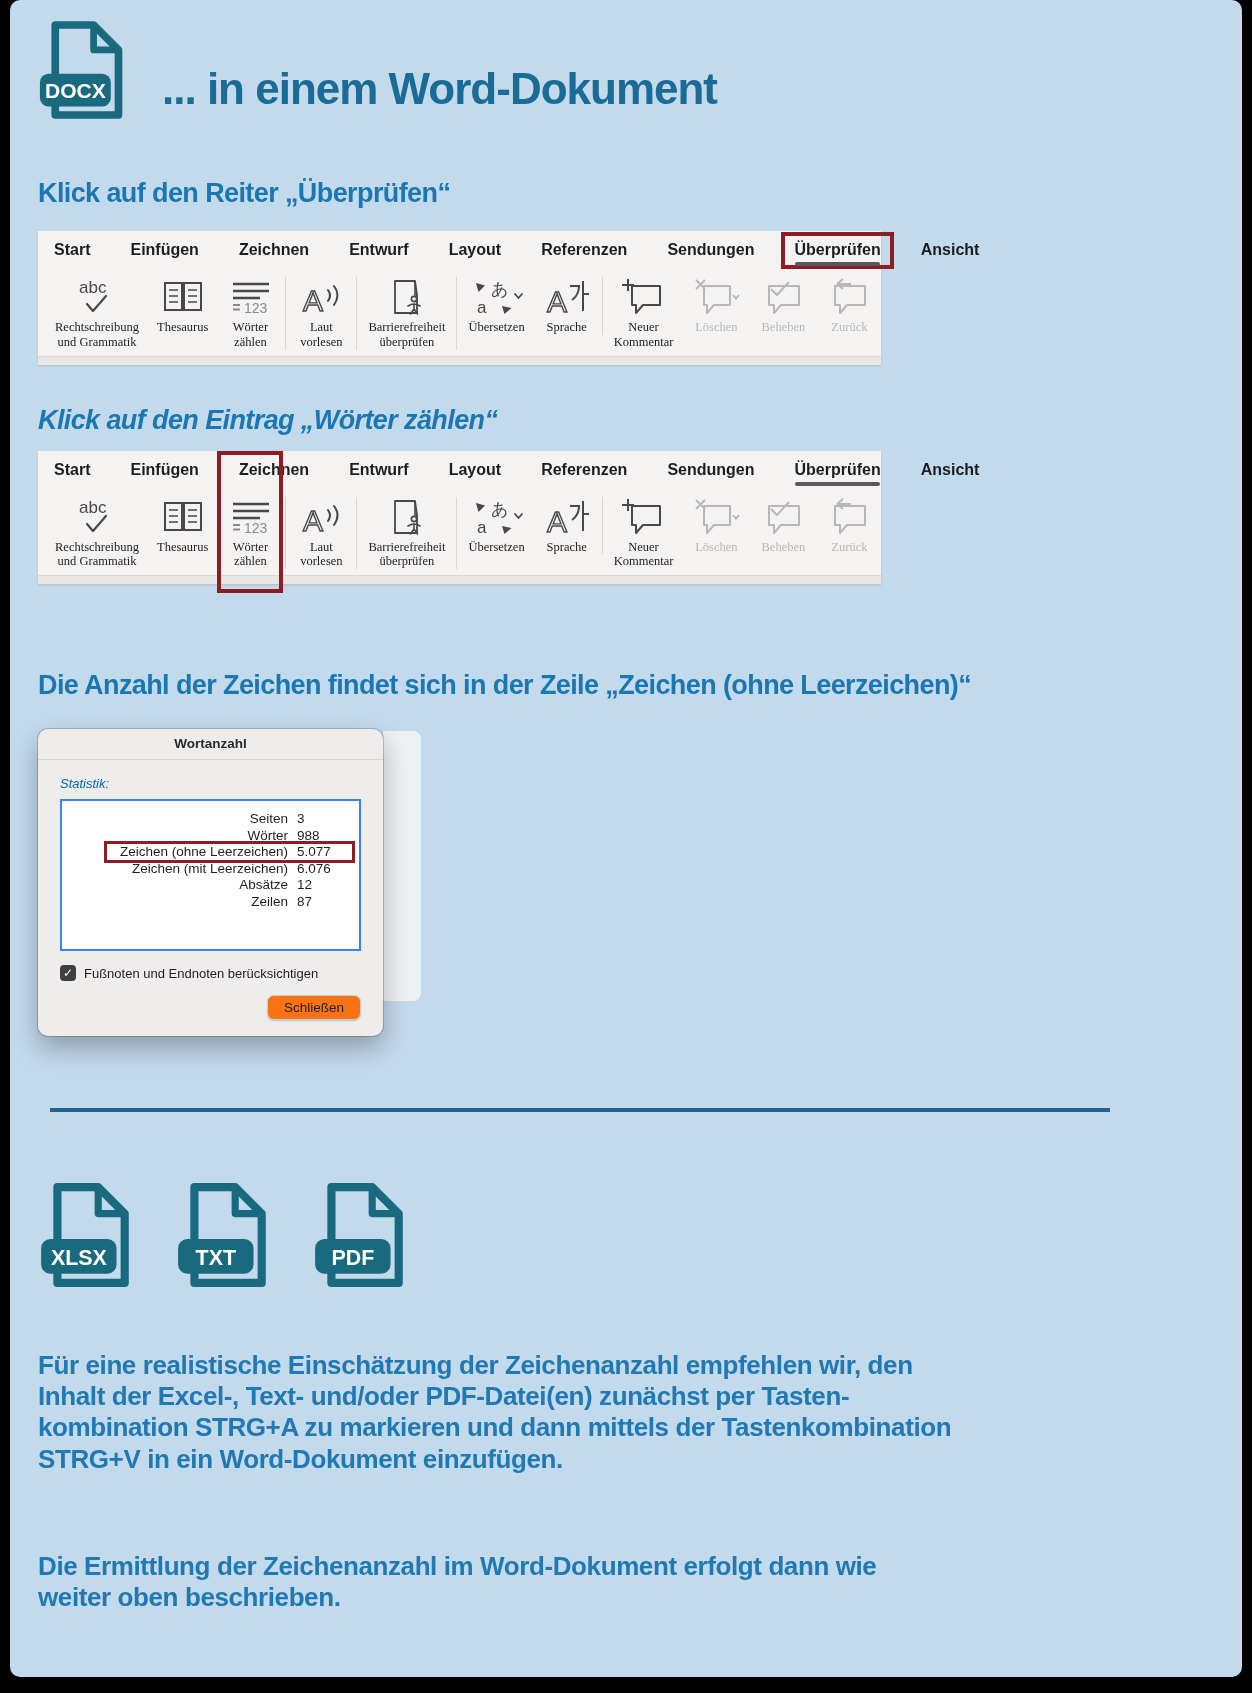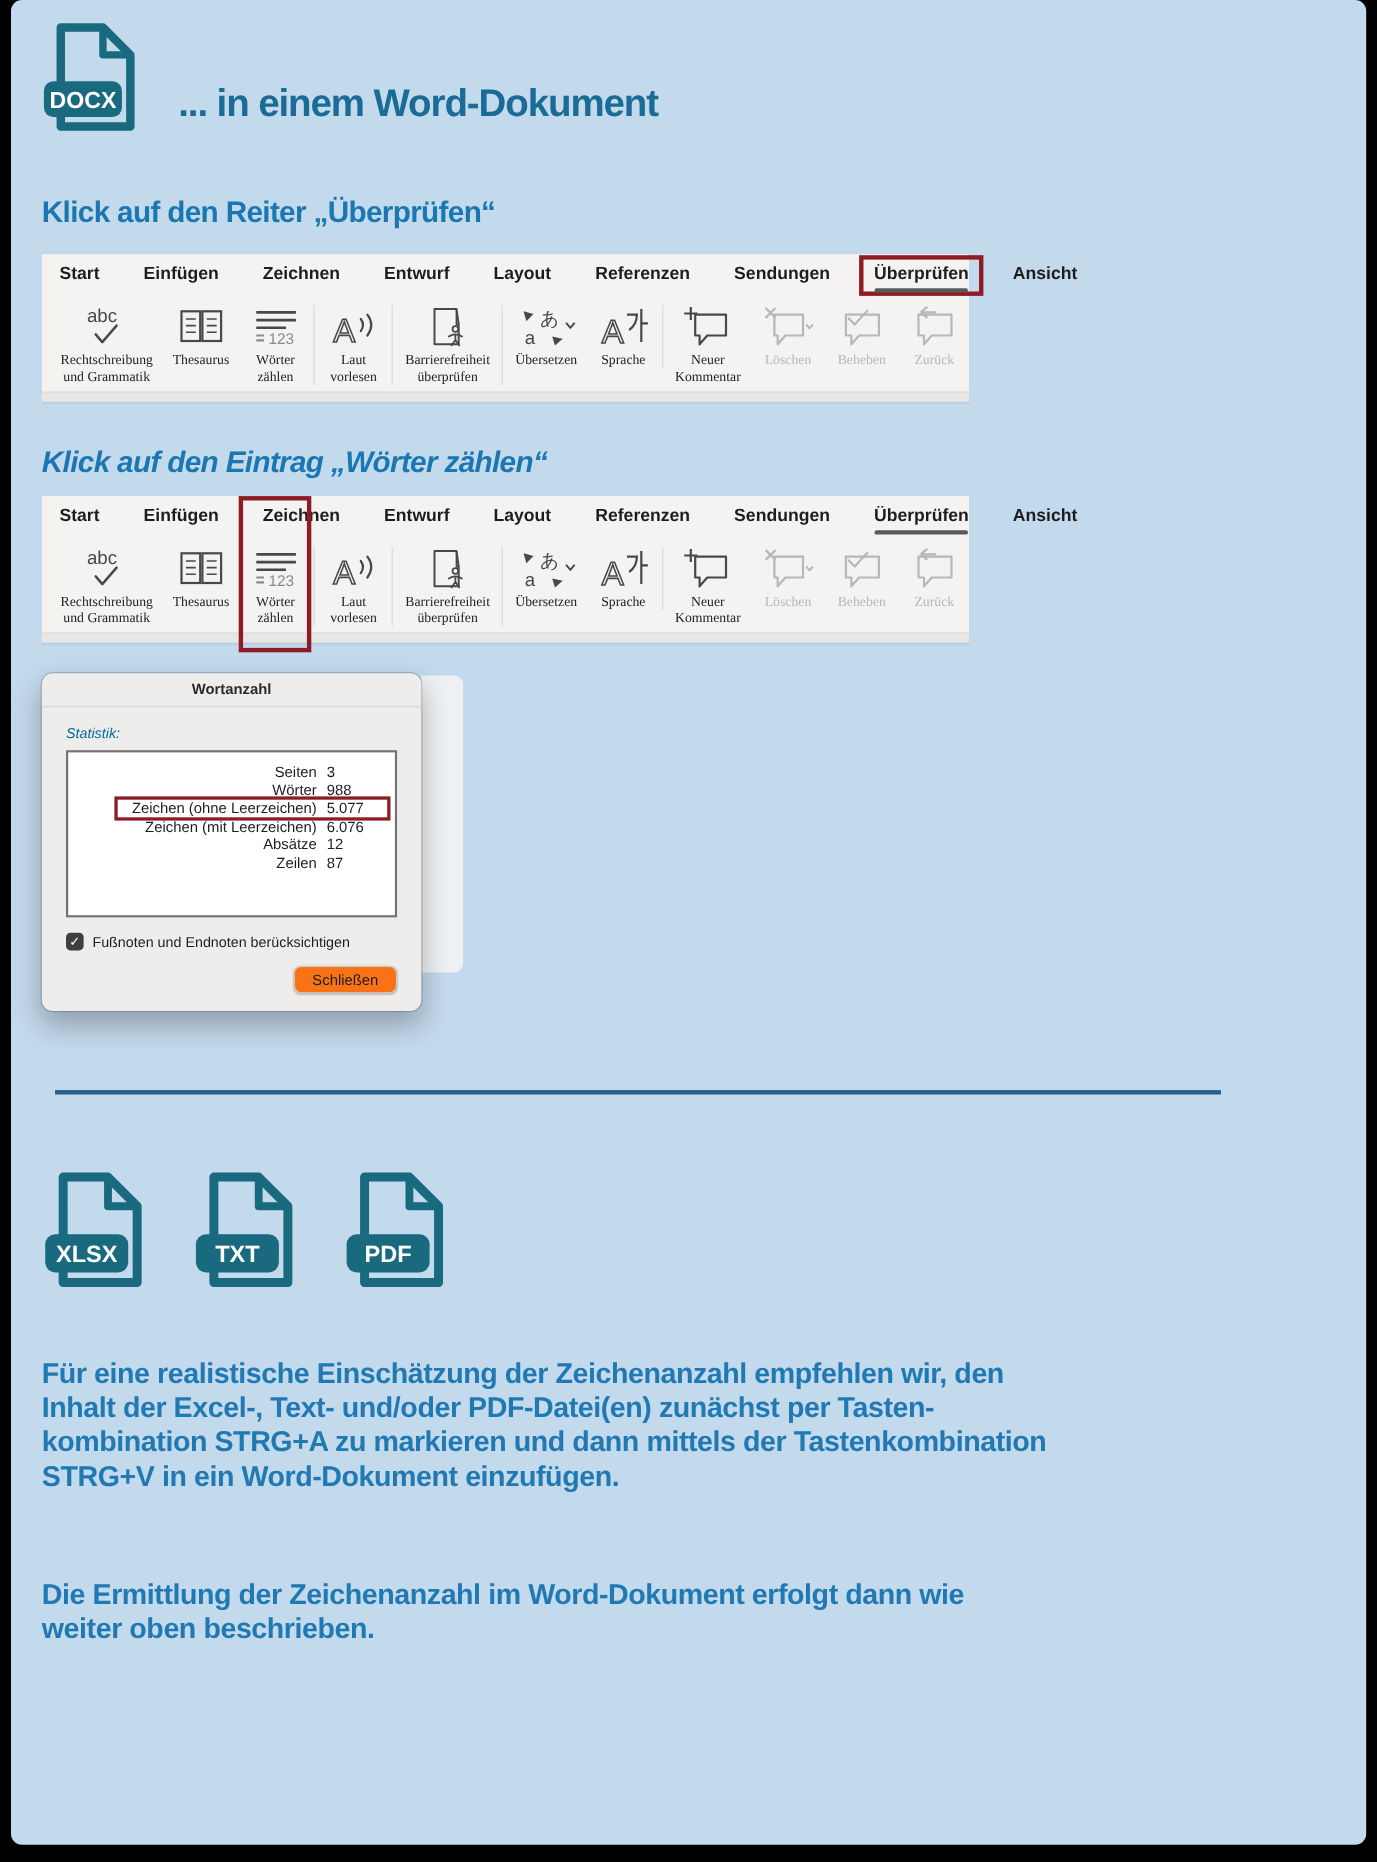--- a/index.html
+++ b/index.html
@@ -4,21 +4,21 @@
 <style>
   html,body{margin:0;padding:0;}
   body{width:1252px;height:1693px;background:#000;position:relative;
        font-family:"Liberation Sans","DejaVu Sans",sans-serif;}
   .page{position:absolute;left:10px;top:0;width:1232px;height:1677px;
         background:#c3d9ec;border-radius:10px;overflow:hidden;}
   .content{padding:0 28px;}
 
   
   .hero{display:flex;align-items:flex-end;margin-top:20px;}
-  .hero-title{font-size:35px;font-weight:bold;color:#1a6c97;letter-spacing:-1px;
+  .hero-title{font-size:44px;font-weight:bold;color:#1a6c97;letter-spacing:-1px;
               margin:0 0 6px 32px;}
   .hero2{display:flex;align-items:flex-end;margin-top:70px;}
   .hero2 .icons{display:flex;gap:37px;}
   .hero2-title{font-size:34px;font-weight:bold;color:#156e8e;letter-spacing:-1px;
                margin:0 0 8px 72px;}
   .file-icon{color:#19697f;display:block;}
   .step{font-size:27px;font-weight:bold;color:#1b77b1;letter-spacing:-0.6px;margin:0;}
   .step1{margin-top:58px;} .step2{margin-top:40px;font-style:italic;} .step3{margin-top:86px;}
 
   
@@ -46,21 +46,21 @@
 
   
   .dialog-wrap{position:relative;margin-top:28px;width:420px;}
   .dialog-strip{position:absolute;left:345px;top:2px;width:38px;height:270px;
                 background:#eef1f4;border-radius:0 8px 8px 0;}
   .dialog{position:relative;width:345px;background:#efedec;border-radius:10px;
           box-shadow:0 0 0 1px rgba(0,0,0,.18),0 12px 26px rgba(0,0,0,.28);}
   .dialog-title{height:30px;line-height:30px;text-align:center;font-size:13.5px;
                 font-weight:bold;color:#2a2a2c;border-bottom:1px solid #d6d4d2;}
   .dialog-sec{font-size:13px;color:#0369a1;margin:16px 22px 8px 22px;font-style:italic;}
-  .stats-box{margin:0 22px;height:152px;background:#fff;border:2px solid #737373;
+  .stats-box{margin:0 22px;height:152px;background:#fff;border:2px solid #3b82f6;
              padding-top:10px;box-sizing:border-box;}
   .stat-row{display:grid;grid-template-columns:1fr 52px;gap:9px;padding:0 10px 0 6px;
             font-size:13.5px;line-height:16.5px;color:#1e1e20;position:relative;}
   .stat-row .k{text-align:right;}
   .stat-row .v{text-align:left;}
   .stat-row.hl::before{content:'';position:absolute;left:14%;right:4px;top:-3px;bottom:-2px;
             border:3px solid #8e1c24;}
   .check-row{display:flex;align-items:center;gap:8px;margin:14px 22px 0 22px;
              font-size:13px;color:#1e1e20;}
   .checkbox{width:16px;height:16px;border-radius:4px;background:#3f3f41;color:#fff;
@@ -345,20 +345,21 @@
           <svg width="48" height="40">
                 <use href="#sym-comment-arrow"></use>
               </svg>
           <span class="btn-label">Zurück</span>
         </div>
       </div>
     </div>
     <div class="rfoot"></div>
   </div>
 
+  <h2 class="step step3">Die Anzahl der Zeichen findet sich in der Zeile „Zeichen (ohne Leerzeichen)“</h2>
 
   <div class="dialog-wrap">
     <div class="dialog-strip"></div>
     <div class="dialog">
       <div class="dialog-title">Wortanzahl</div>
       <div class="dialog-sec">Statistik:</div>
       <div class="stats-box">
         <div class="stat-row">
           <span class="k">Seiten</span>
           <span class="v">3</span>

